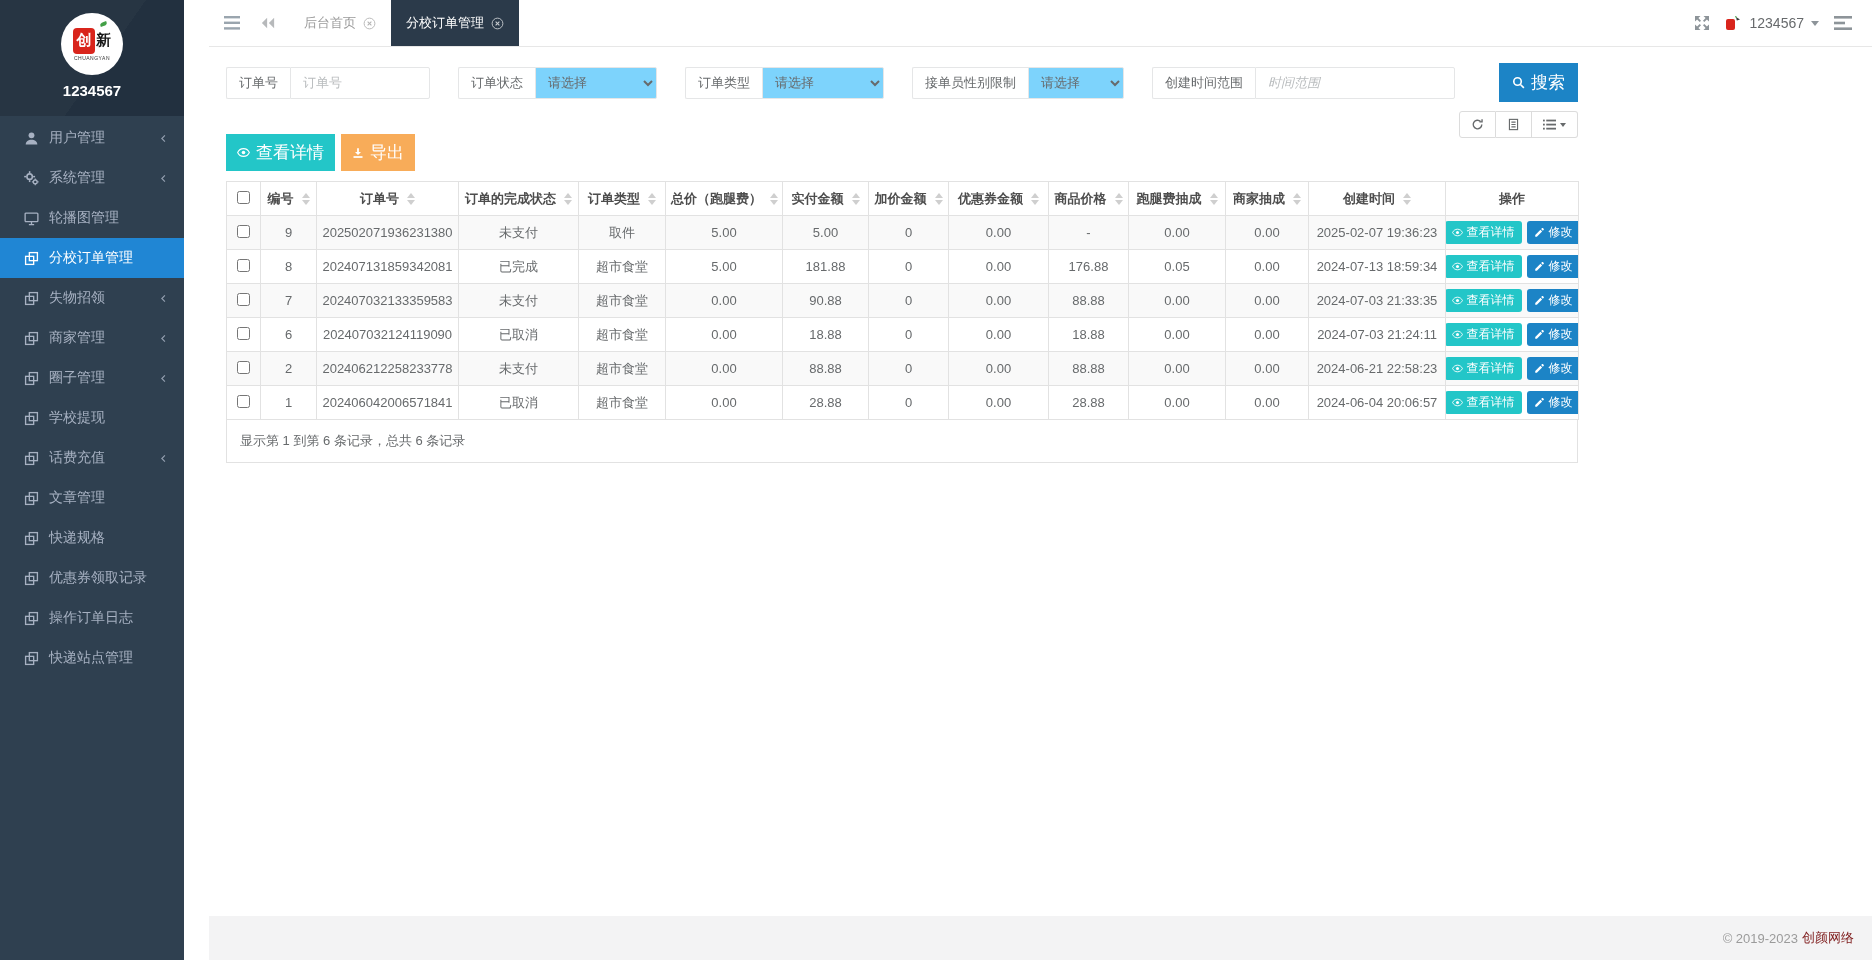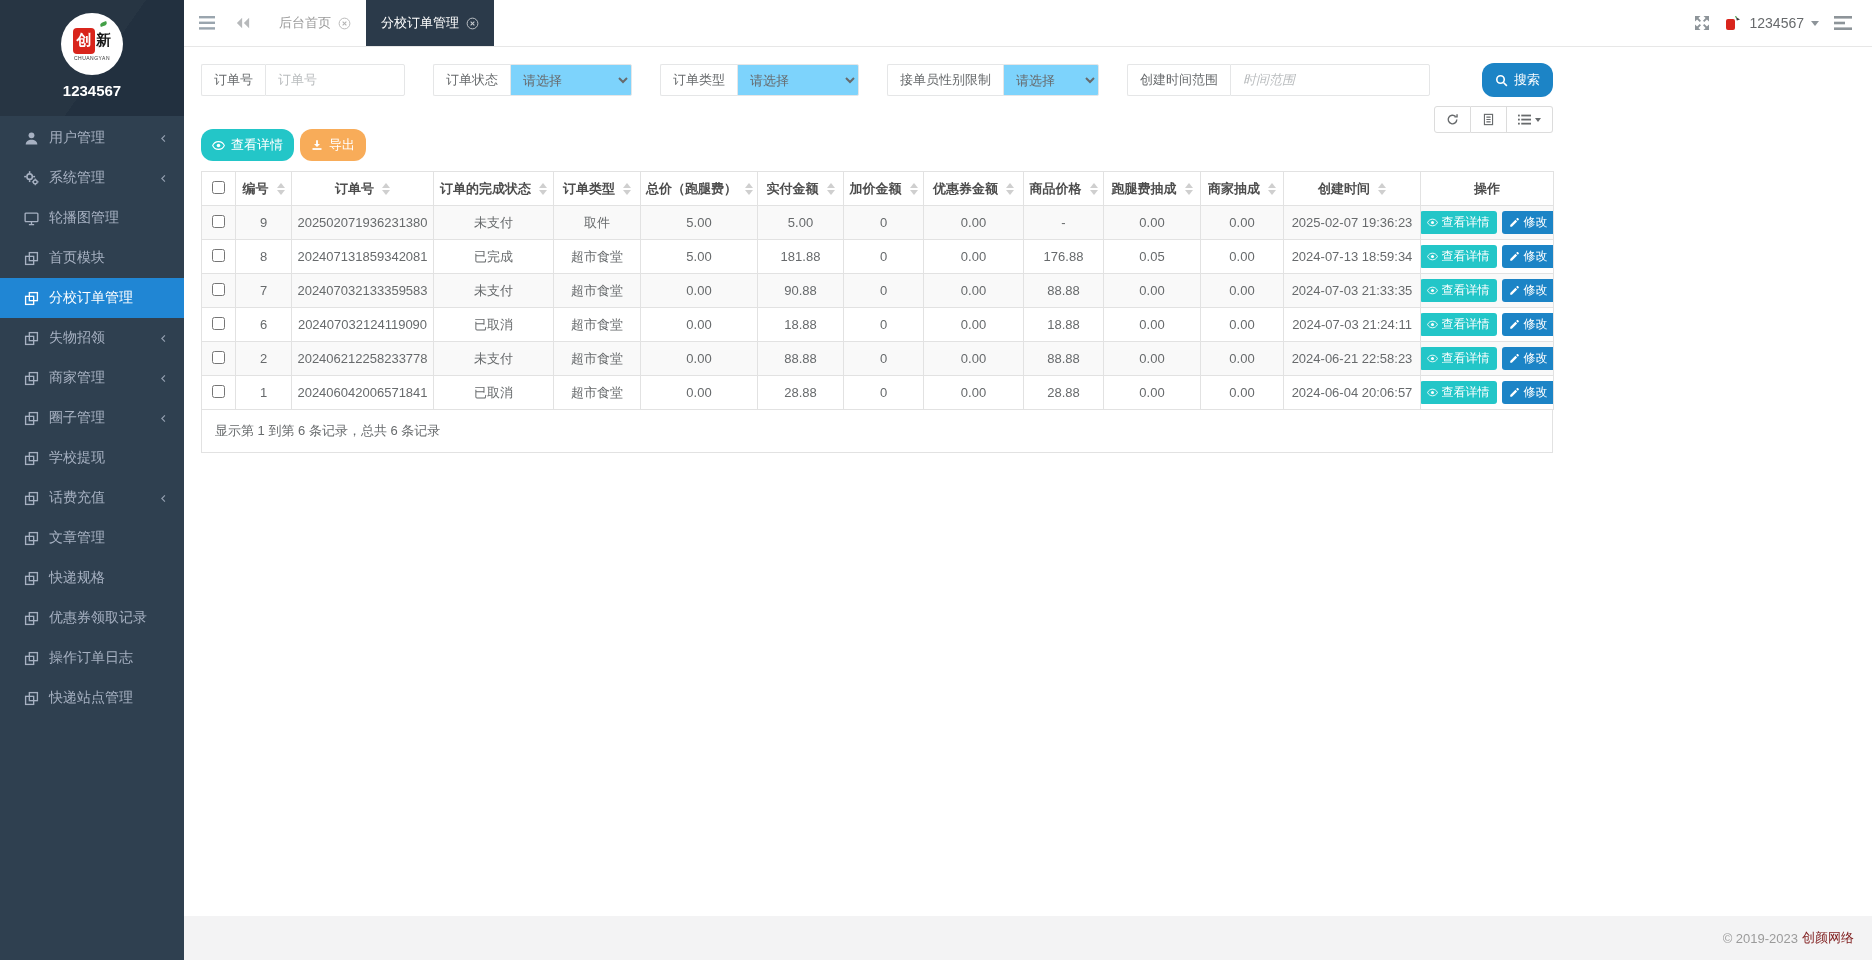--- a/index.html
+++ b/index.html
@@ -19,21 +19,21 @@
   .sidebar-username { color:#fff; font-weight:bold; font-size:15px; }
   .nav { flex:1; padding-top:2px; }
   .nav-item { height:40px; display:flex; align-items:center; padding:0 16px 0 24px; color:#a7b1c2; cursor:pointer; font-size:14px; }
   .nav-item.active { background:#2086d4; color:#fff; }
   .nav-icon { width:15px; height:15px; margin-right:10px; display:inline-flex; flex-shrink:0; }
   .nav-icon svg { width:100%; height:100%; }
   .nav-chevron { margin-left:auto; display:inline-flex; width:9px; height:9px; opacity:.85; }
   .nav-chevron svg { width:100%; height:100%; }
 
   
-  .main { flex:1; display:flex; flex-direction:column; background:#fff; min-width:0; }
+  .main { flex:1; display:flex; flex-direction:column; background:#fff; min-width:0;padding-left:25px; }
 
   
   .topbar { height:47px; background:#fff; border-bottom:1px solid #e7e7e7; display:flex; align-items:stretch; flex-shrink:0; }
   .hamburger { align-self:center; margin-left:15px; width:17px; height:14px; color:#9aa5ae; display:inline-flex; cursor:pointer; }
   .back-arrows { align-self:center; margin-left:20px; color:#b7b9bb; display:inline-flex; width:14px; height:12px; cursor:pointer; }
   .tabs { display:flex; margin-left:14px; align-items:stretch; }
   .tab { display:flex; align-items:center; gap:7px; padding:0 15px; color:#9a9a9a; cursor:pointer; }
   .tab.active { background:#2b3a4a; color:#fff; }
   .tab-close { width:13px; height:13px; display:inline-flex; opacity:.75; cursor:pointer; }
   .topbar-right { margin-left:auto; display:flex; align-items:center; gap:15px; padding-right:20px; color:#676a6c; }
@@ -47,21 +47,21 @@
   .content { flex:1; padding:16px 17px 0; overflow:hidden; }
   .panel { width:1352px; }
 
   .filters-row { display:flex; align-items:center; gap:28px; }
   .fgroup { display:flex; }
   .fg-label { border:1px solid #e5e6e7; border-right:none; background:#fff; padding:6px 12px; line-height:18px; white-space:nowrap; color:#676a6c; border-radius:2px 0 0 2px; }
   .fg-input { border:1px solid #e5e6e7; padding:6px 12px; line-height:18px; font-size:13px; color:#676a6c; border-radius:0 2px 2px 0; outline:none; font-family:inherit; }
   .fg-input::placeholder { color:#b9bcbe; }
   .fg-select { border:1px solid #e5e6e7; padding:6px 8px; font-size:13px; color:#676a6c; background:#7dd3fc; border-radius:0 2px 2px 0; outline:none; font-family:inherit; height:32px; }
   .w-order { width:140px; } .w-status { width:122px; } .w-type { width:122px; } .w-gender { width:96px; } .w-time { width:200px;font-style:italic; }
-  .btn { border:none; border-radius:12px; color:#fff; font-size:13px; font-family:inherit; display:inline-flex; align-items:center; gap:6px; cursor:pointer; }
+  .btn { border:none; border-radius:0; color:#fff; font-size:17px; font-family:inherit; display:inline-flex; align-items:center; gap:6px; cursor:pointer; }
   .btn svg { flex-shrink:0; }
   .btn-search { background:#1c84c6; padding:8px 13px; margin-left:auto; }
   .btn-teal { background:#23c6c8; padding:7px 11px; }
   .btn-orange { background:#f8ac59; padding:7px 11px; }
 
   .table-toolbar { display:flex; justify-content:space-between; align-items:flex-start; margin-top:9px; }
   .toolbar-left { display:flex; gap:6px; margin-top:23px; }
   .icon-btn-group { display:flex; }
   .icon-btn { border:1px solid #dcdcdc; background:#fff; padding:6px 11px; color:#676a6c; cursor:pointer; display:inline-flex; align-items:center; gap:4px; }
   .icon-btn:first-child { border-radius:3px 0 0 3px; }
@@ -145,29 +145,20 @@
           </span>
         </div>
         <div class="nav-item">
           <span class="nav-icon">
             <svg viewBox="0 0 16 16" fill="none" stroke="currentColor" stroke-width="1.4">
               <rect x="1.2" y="2.2" width="13.6" height="9.2" rx="1"></rect>
               <path d="M5.2 14.6h5.6M8 11.4v3.2"></path>
             </svg>
           </span>
           <span class="nav-label">轮播图管理</span>
-        </div>
-        <div class="nav-item">
-          <span class="nav-icon">
-            <svg viewBox="0 0 16 16" fill="none" stroke="currentColor" stroke-width="1.4">
-              <rect x="5.7" y="1.7" width="8.6" height="8.6"></rect>
-              <rect x="1.7" y="5.7" width="8.6" height="8.6"></rect>
-            </svg>
-          </span>
-          <span class="nav-label">首页模块</span>
         </div>
         <div class="nav-item active">
           <span class="nav-icon">
             <svg viewBox="0 0 16 16" fill="none" stroke="currentColor" stroke-width="1.4">
               <rect x="5.7" y="1.7" width="8.6" height="8.6"></rect>
               <rect x="1.7" y="5.7" width="8.6" height="8.6"></rect>
             </svg>
           </span>
           <span class="nav-label">分校订单管理</span>
         </div>

